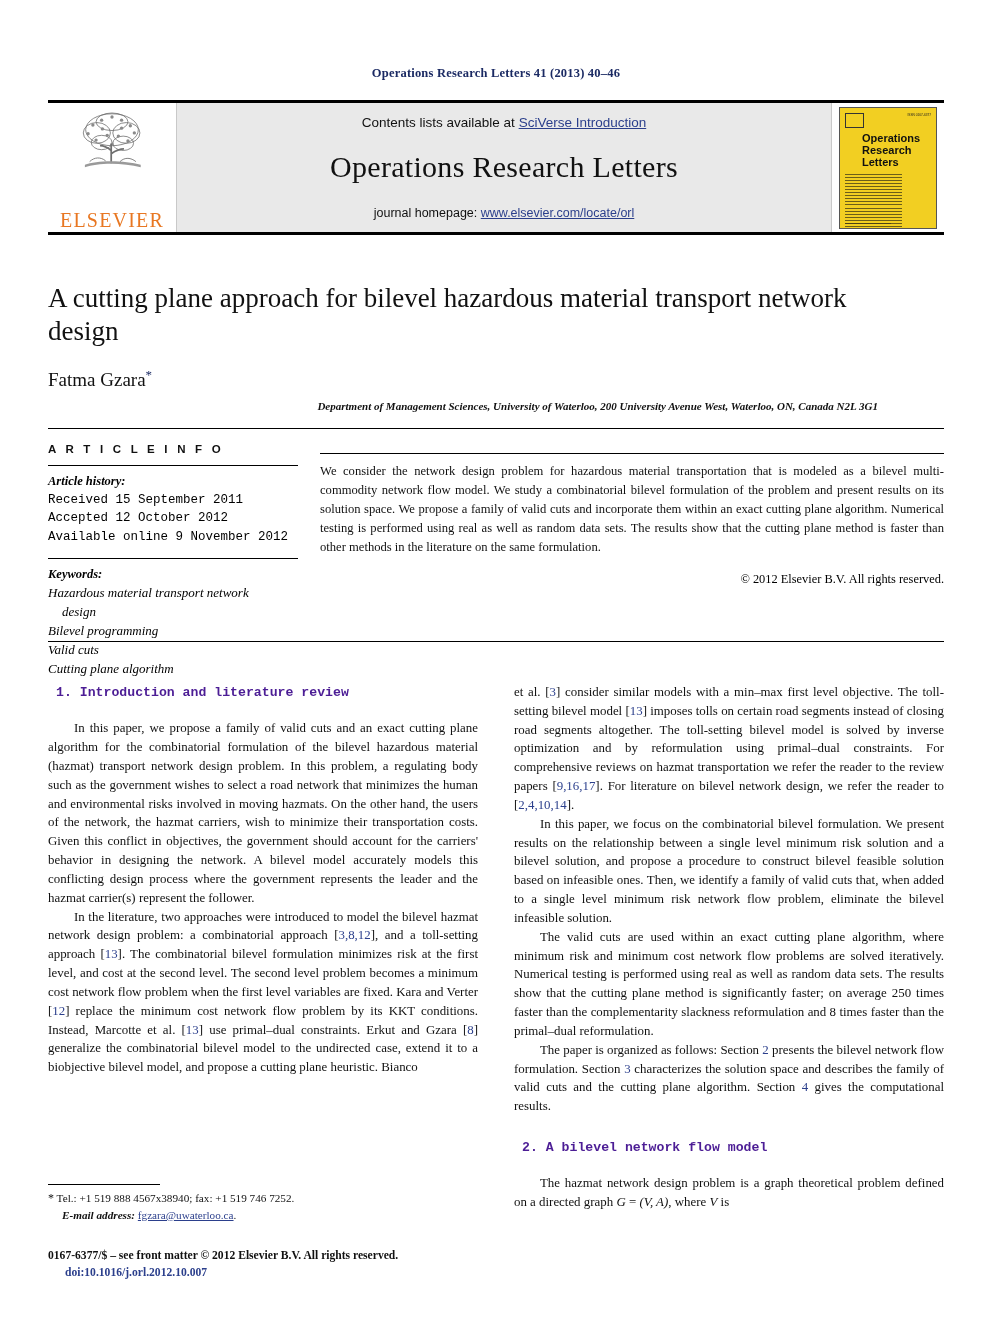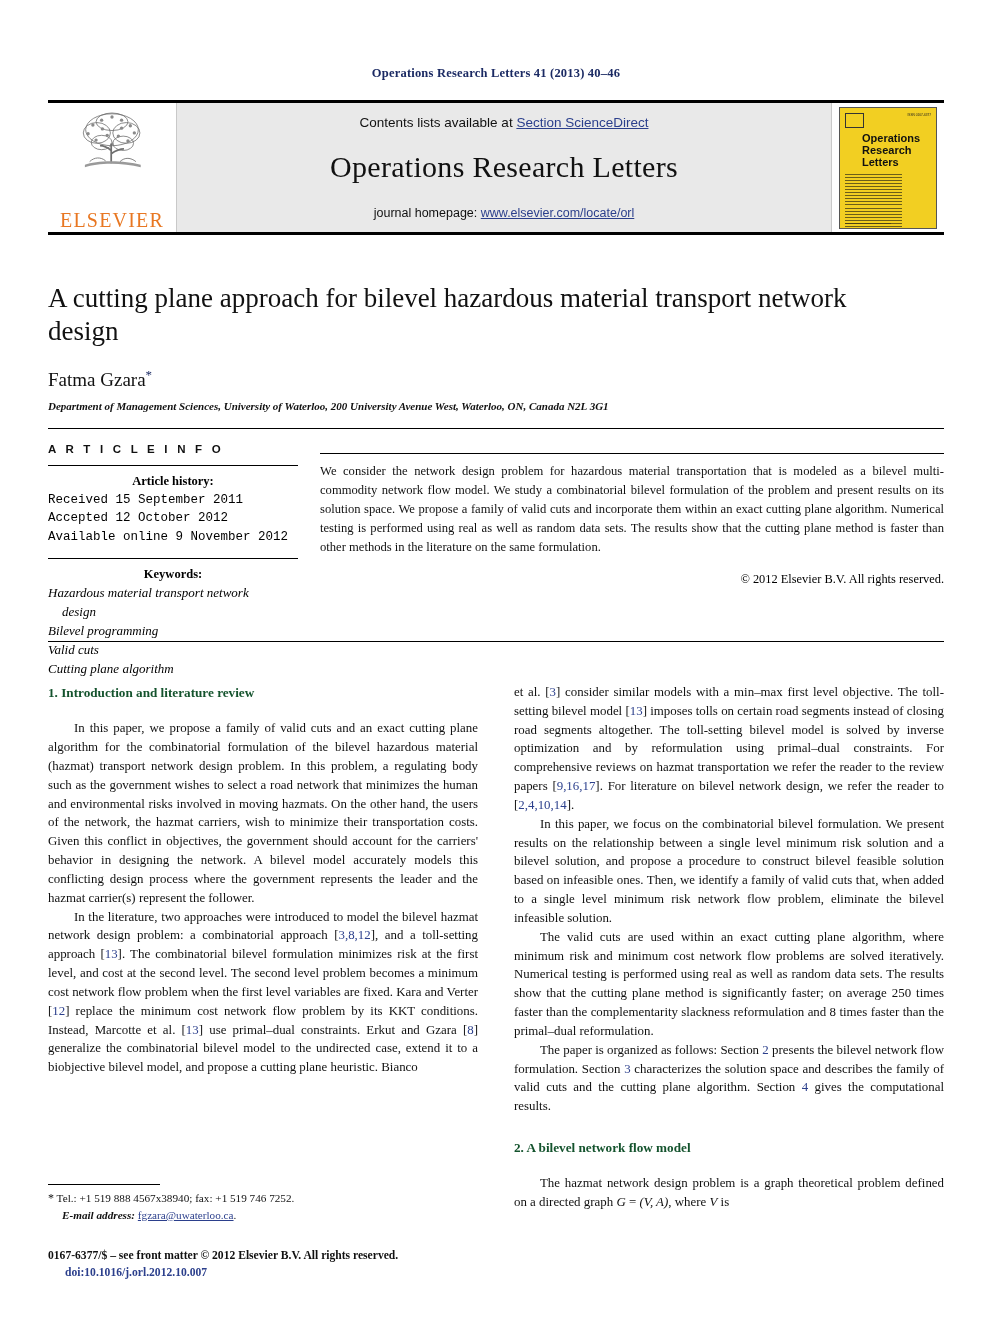--- a/index.html
+++ b/index.html
@@ -169,20 +169,21 @@
     color: #111;
   }
   .authors sup { color: #1b2a63; font-size: 13px; }
   .affil {
     font-family: "Liberation Serif", serif;
     font-style: italic;
     font-weight: bold;
     font-size: 11px;
     margin-top: 9px;
     color: #111;
+    text-align: right;
   }
 
   
   .rule-top-info {
     position: absolute; left: 48px; top: 428px; width: 896px; height: 1px; background: #000;
   }
   .info-col { position: absolute; left: 48px; top: 443px; width: 250px; }
   .abs-col  { position: absolute; left: 320px; top: 443px; width: 624px; }
 
   .sec-label {
@@ -190,24 +191,24 @@
     font-weight: bold;
     font-size: 11.5px;
     letter-spacing: 3.2px;
     color: #111;
   }
   .hr-thin { height: 1px; background: #000; margin: 10px 0 8px 0; }
   .hr-thin2 { height: 1px; background: #000; margin: 12px 0 8px 0; }
 
   .info-sub {
     font-family: "Liberation Serif", serif;
+    font-style: italic;
     font-weight: bold;
     font-size: 12.5px;
     margin-bottom: 2px;
-    text-align: center;
   }
   .info-line {
     font-family: Liberation Mono, monospace;
     font-size: 12.5px;
     line-height: 1.46;
   }
   .kw-line {
     font-family: "Liberation Serif", serif;
     font-size: 13px;
     line-height: 1.46;
@@ -240,25 +241,25 @@
     font-family: "Liberation Serif", serif;
     font-size: 12.9px;
     line-height: 1.46;
     text-align: justify;
     color: #111;
   }
   .col-left  { left: 48px; }
   .col-right { left: 514px; }
 
   h2.head {
-    font-family: Liberation Serif, serif;
+    font-family: Liberation Mono, monospace;
     font-weight: bold;
     font-size: 13.2px;
-    margin: 0 0 17px 0;
-    color: #14532d;
+    margin: 0 0 17px 8px;
+    color: #4c1d95;
   }
   h2.head.spaced { margin-top: 22px; }
   p.para { margin: 0 0 0 0; text-indent: 26px; }
   p.para + p.para { margin-top: 0; }
   .ref { color: #2b3f8c; }
   .mi { font-style: italic; }
 
   
   .footnote-rule {
     position: absolute; left: 48px; top: 1184px; width: 112px; height: 1px; background: #000;
@@ -322,21 +323,21 @@
         <path d="M45 44 L45 68 M45 52 C40 48 36 46 31 46 M45 56 C51 52 56 50 61 50" stroke="#6f6f6f" stroke-width="2.2" fill="none"></path>
         <path d="M12 70 C26 64 62 64 82 70 L82 73 C60 67 28 67 12 73 Z" fill="#9a9a9a"></path>
         <path d="M18 66 C24 60 32 60 38 65" stroke="#7d7d7d" stroke-width="1.2" fill="none"></path>
         <path d="M56 66 C62 60 70 61 76 66" stroke="#7d7d7d" stroke-width="1.2" fill="none"></path>
       </svg>
       <div class="elsevier-word">ELSEVIER</div>
     </div>
 
     <div class="banner-mid">
       <div class="contents-line">
-        <span>Contents lists available at </span><a class="lnk" href="#">Section ScienceDirect</a>
+        <span>Contents lists available at </span><a class="lnk" href="#">SciVerse Introduction</a>
       </div>
       <div class="journal-name">Operations Research Letters</div>
       <div class="homepage-line">
         <span>journal homepage: </span><a class="lnk" href="#">www.elsevier.com/locate/orl</a>
       </div>
     </div>
 
     <div class="banner-right">
       <div class="cover">
         <div class="cover-topbar">

